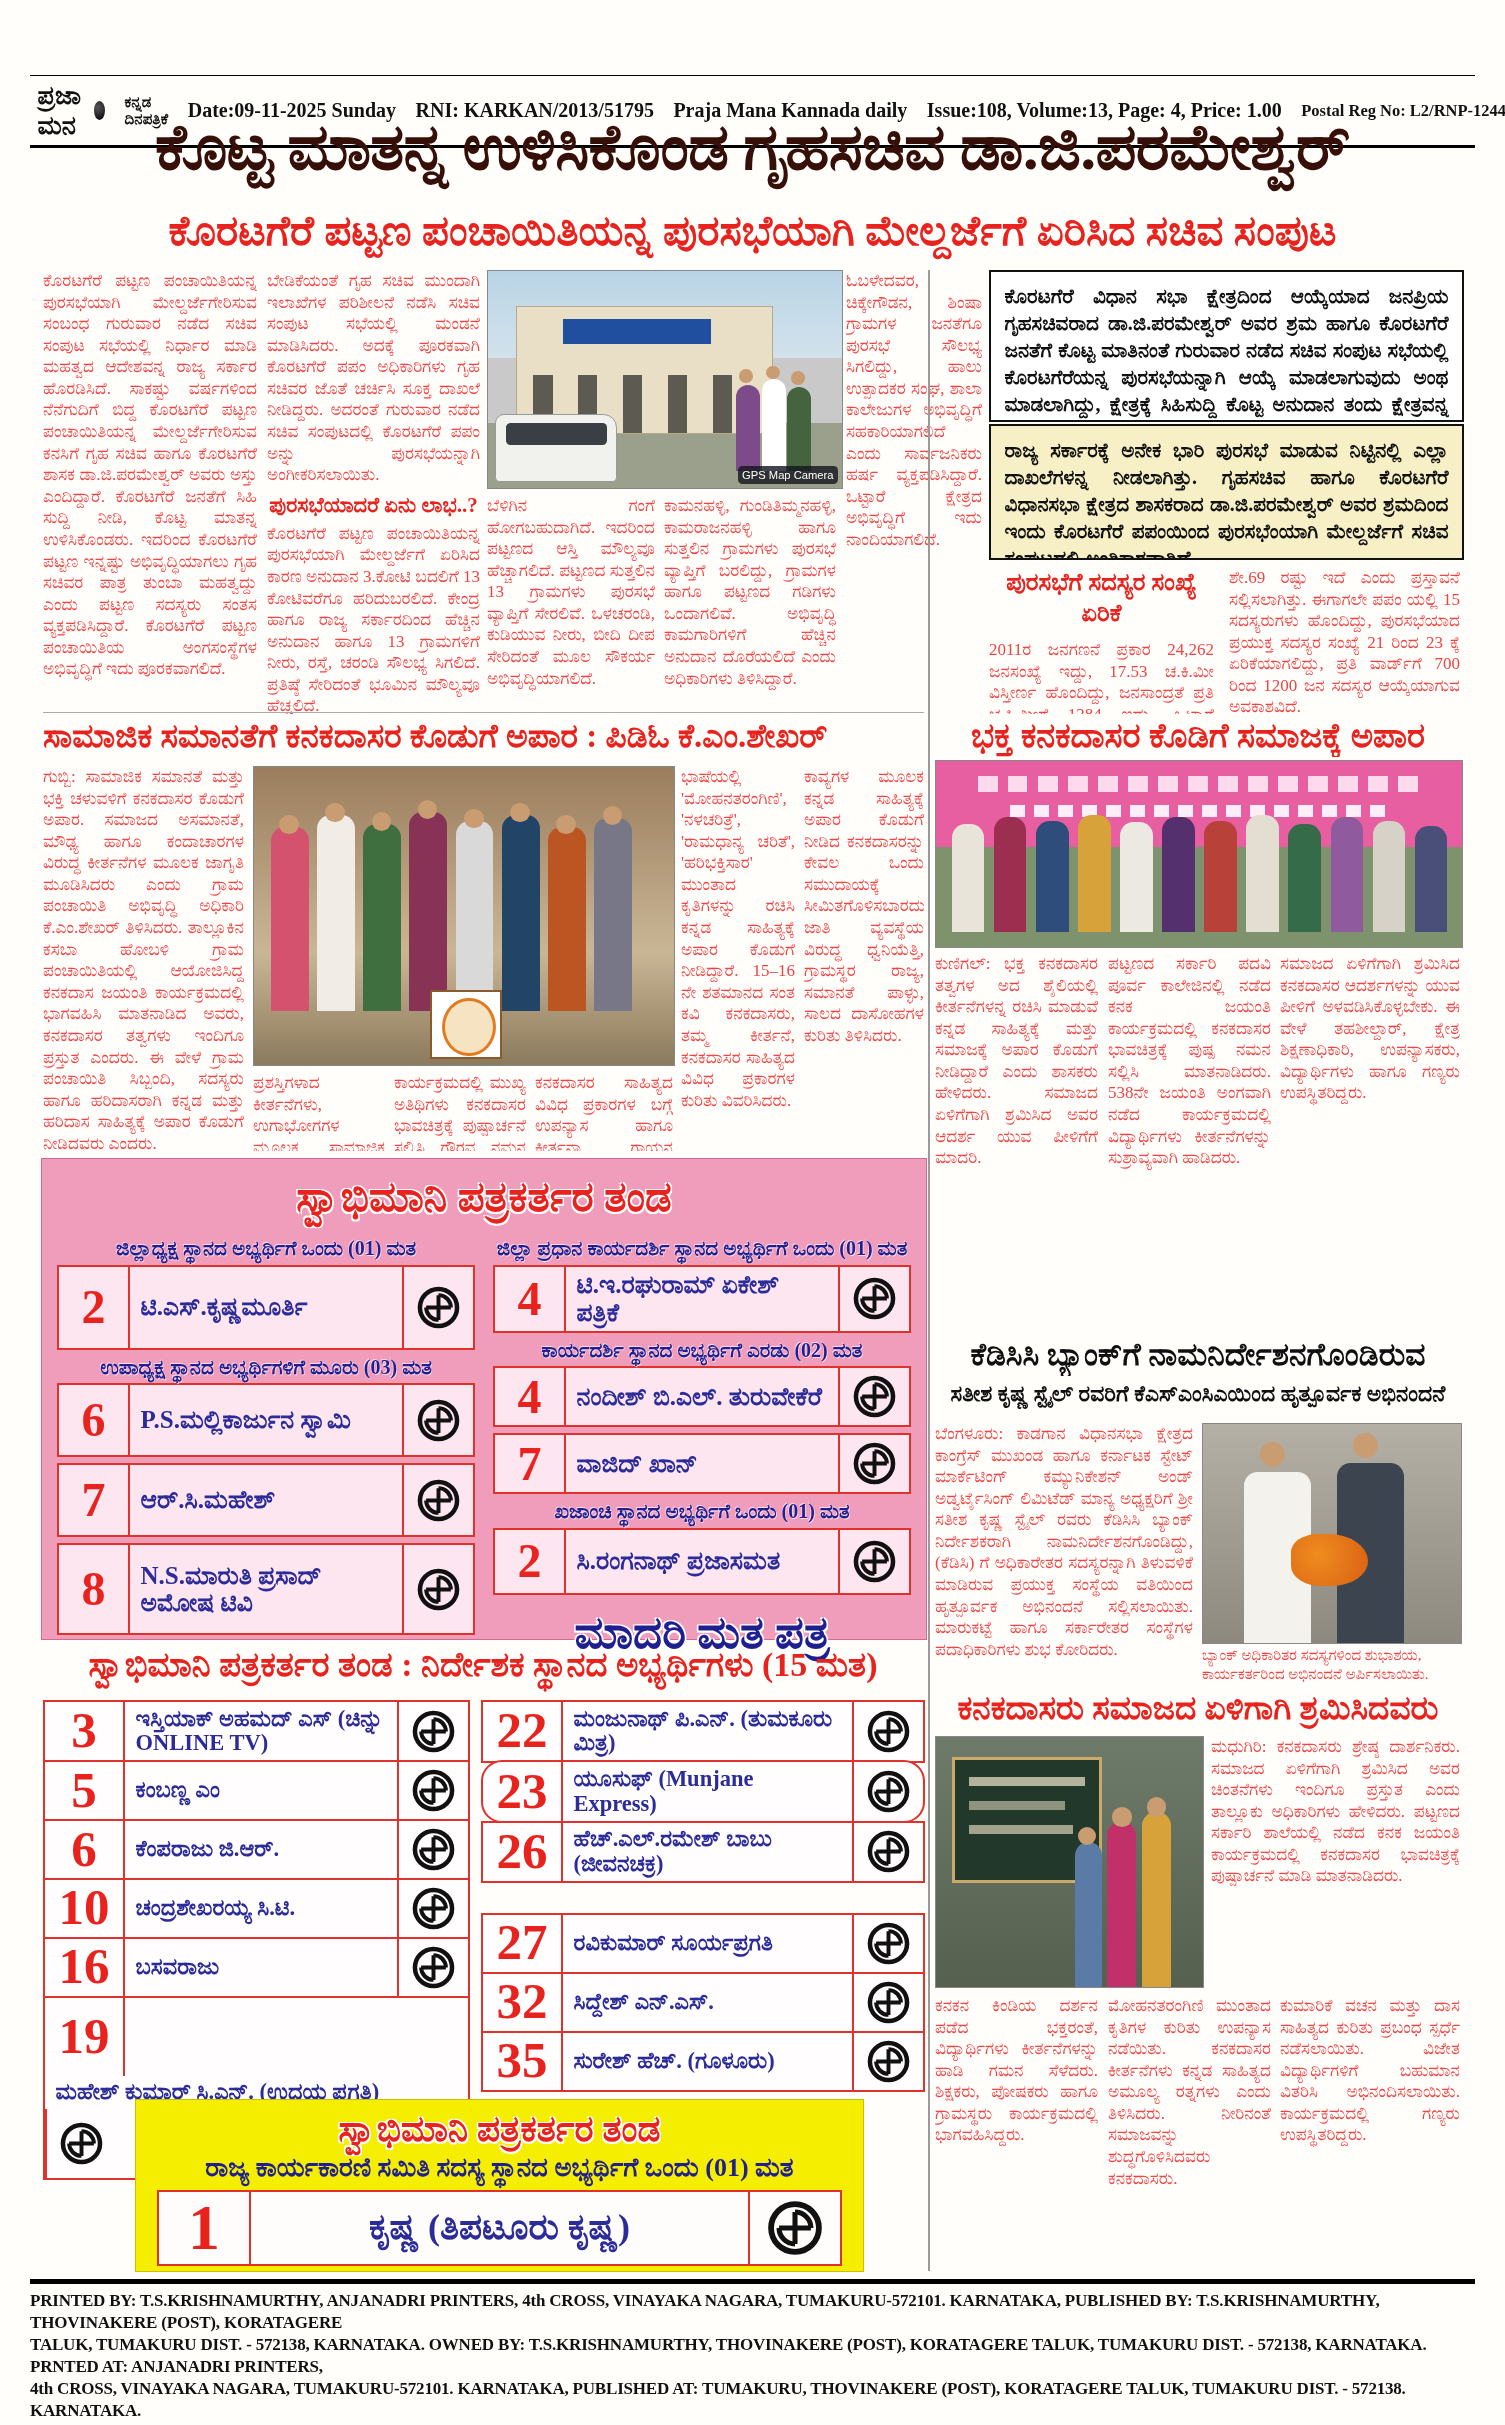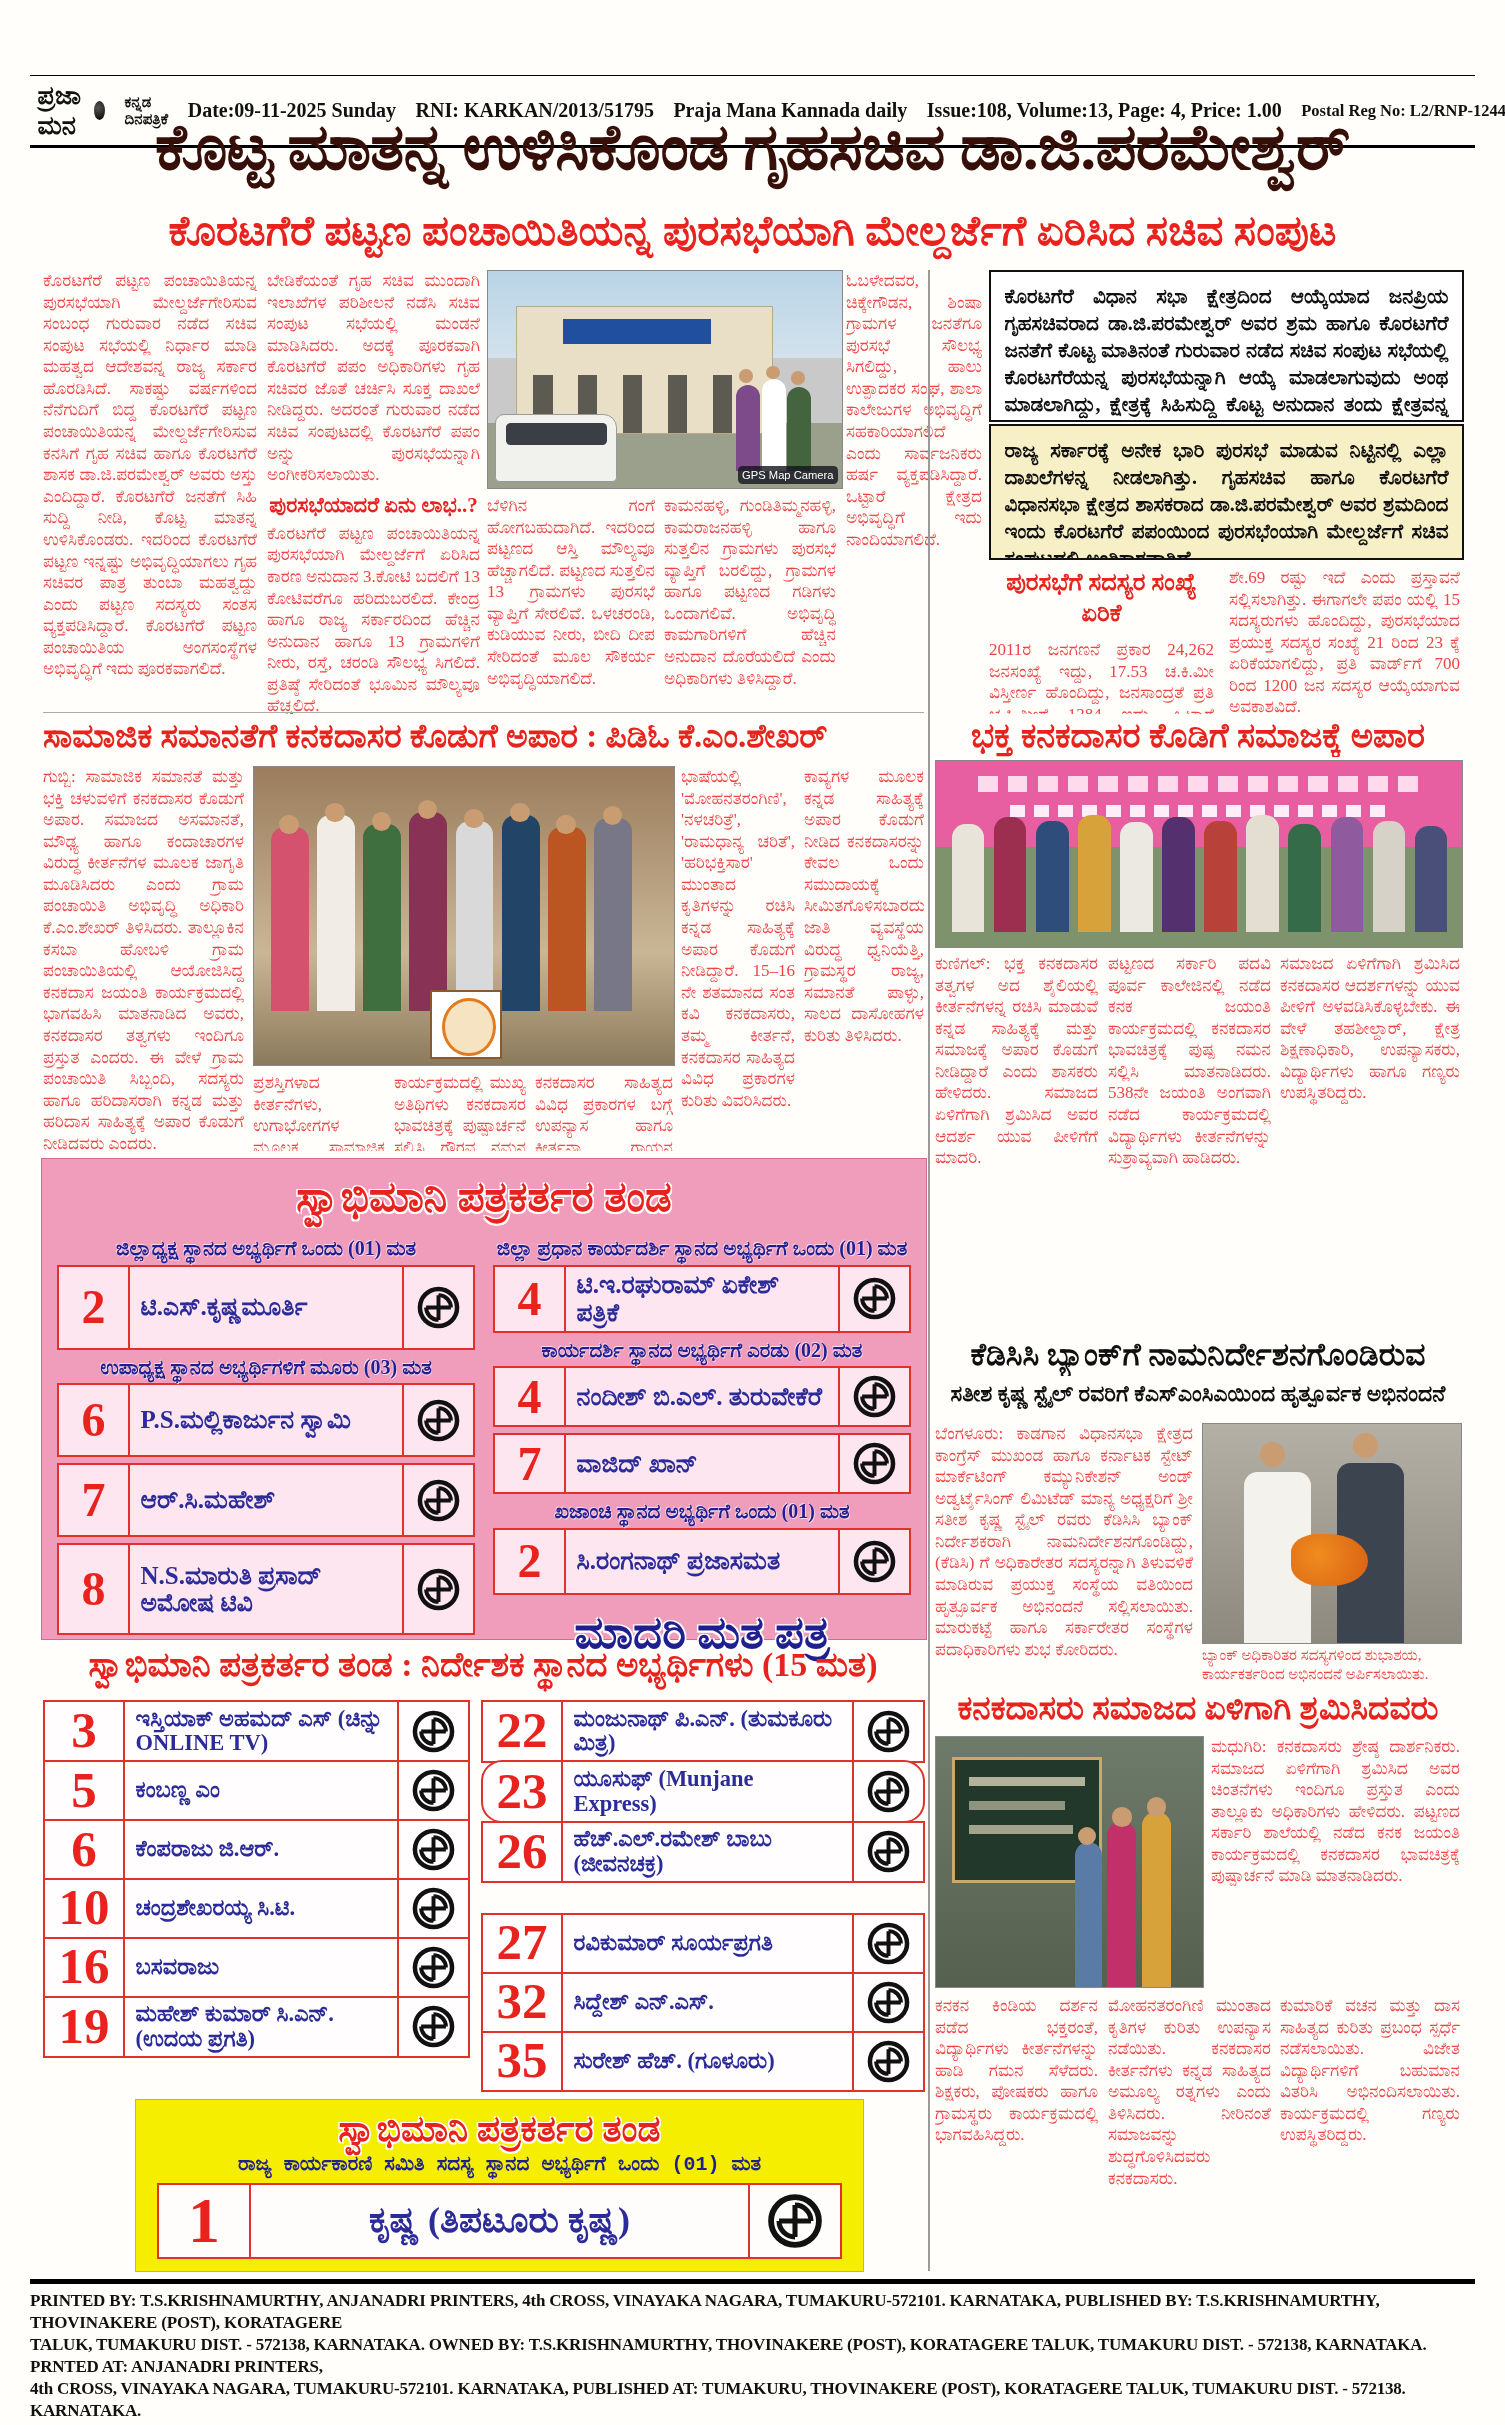--- a/index.html
+++ b/index.html
@@ -49,21 +49,21 @@
      text-shadow:-1.5px -1.5px 0 #fff,1.5px -1.5px 0 #fff,-1.5px 1.5px 0 #fff,1.5px 1.5px 0 #fff;}
 
   .dir-title{font-size:34px;font-weight:bold;color:#e8231e;}
   .dir-col .brow{margin-bottom:-2.2px;}
   .dir-col .num{font-size:51px;width:78px;flex:0 0 78px;}
   .dir-col .nm{font-size:22.5px;}
 
   .yellowbox{background:#f6ee00;border:1.5px solid #c9c000;}
   .yb-title{font-size:36px;font-weight:bold;color:#e8231e;
      text-shadow:-1.5px -1.5px 0 #fff,1.5px -1.5px 0 #fff,-1.5px 1.5px 0 #fff,1.5px 1.5px 0 #fff;}
-  .yb-sub{font-size:20px;font-weight:bold;color:#1f1f8f;font-family:Liberation Mono, monospace;}
+  .yb-sub{font-size:26px;font-weight:bold;color:#1f1f8f;}
   .yb-row{background:#fffdfb;border:2.2px solid #e0312b;}
   .yb-row .num{font-size:64px;width:90px;flex:0 0 90px;}
   .yb-row .nm{font-size:36px;justify-content:center;}
   .yb-row .sym{width:90px;flex:0 0 90px;}
   .yb-row .sym svg{width:58px;height:58px;}
 
   
   .photo{position:absolute;overflow:hidden;background:#c9c9c9;border:0.7px solid #888;}
   .gps-chip{position:absolute;right:4.5px;bottom:4.5px;background:rgba(20,20,30,.8);color:#fff;
      font-family:"Liberation Sans",sans-serif;font-size:11.2px;padding:3px 4px;border-radius:4.5px;}
@@ -369,21 +369,21 @@
         <div class="nm">ಬಸವರಾಜು</div>
         <div class="sym">
           <svg viewBox="0 0 40 40">
             <circle cx="20" cy="20" r="16.5" fill="none" stroke="#111" stroke-width="4"></circle>
             <path d="M20 9 v22 M9 20 h22" stroke="#111" stroke-width="3.5"></path>
             <path d="M20 9 a11 11 0 0 1 11 11 M20 31 a11 11 0 0 1 -11 -11" stroke="#111" stroke-width="3.5" fill="none"></path>
           </svg>
         </div>
       </div>
 
-      <div class="brow white-row" style="min-height:57px;">
+      <div class="brow white-row" style="min-height:57px;flex-direction:column;">
         <div class="num">19</div>
         <div class="nm">ಮಹೇಶ್ ಕುಮಾರ್ ಸಿ.ಎನ್. (ಉದಯ ಪ್ರಗತಿ)</div>
         <div class="sym">
           <svg viewBox="0 0 40 40">
             <circle cx="20" cy="20" r="16.5" fill="none" stroke="#111" stroke-width="4"></circle>
             <path d="M20 9 v22 M9 20 h22" stroke="#111" stroke-width="3.5"></path>
             <path d="M20 9 a11 11 0 0 1 11 11 M20 31 a11 11 0 0 1 -11 -11" stroke="#111" stroke-width="3.5" fill="none"></path>
           </svg>
         </div>
       </div>

